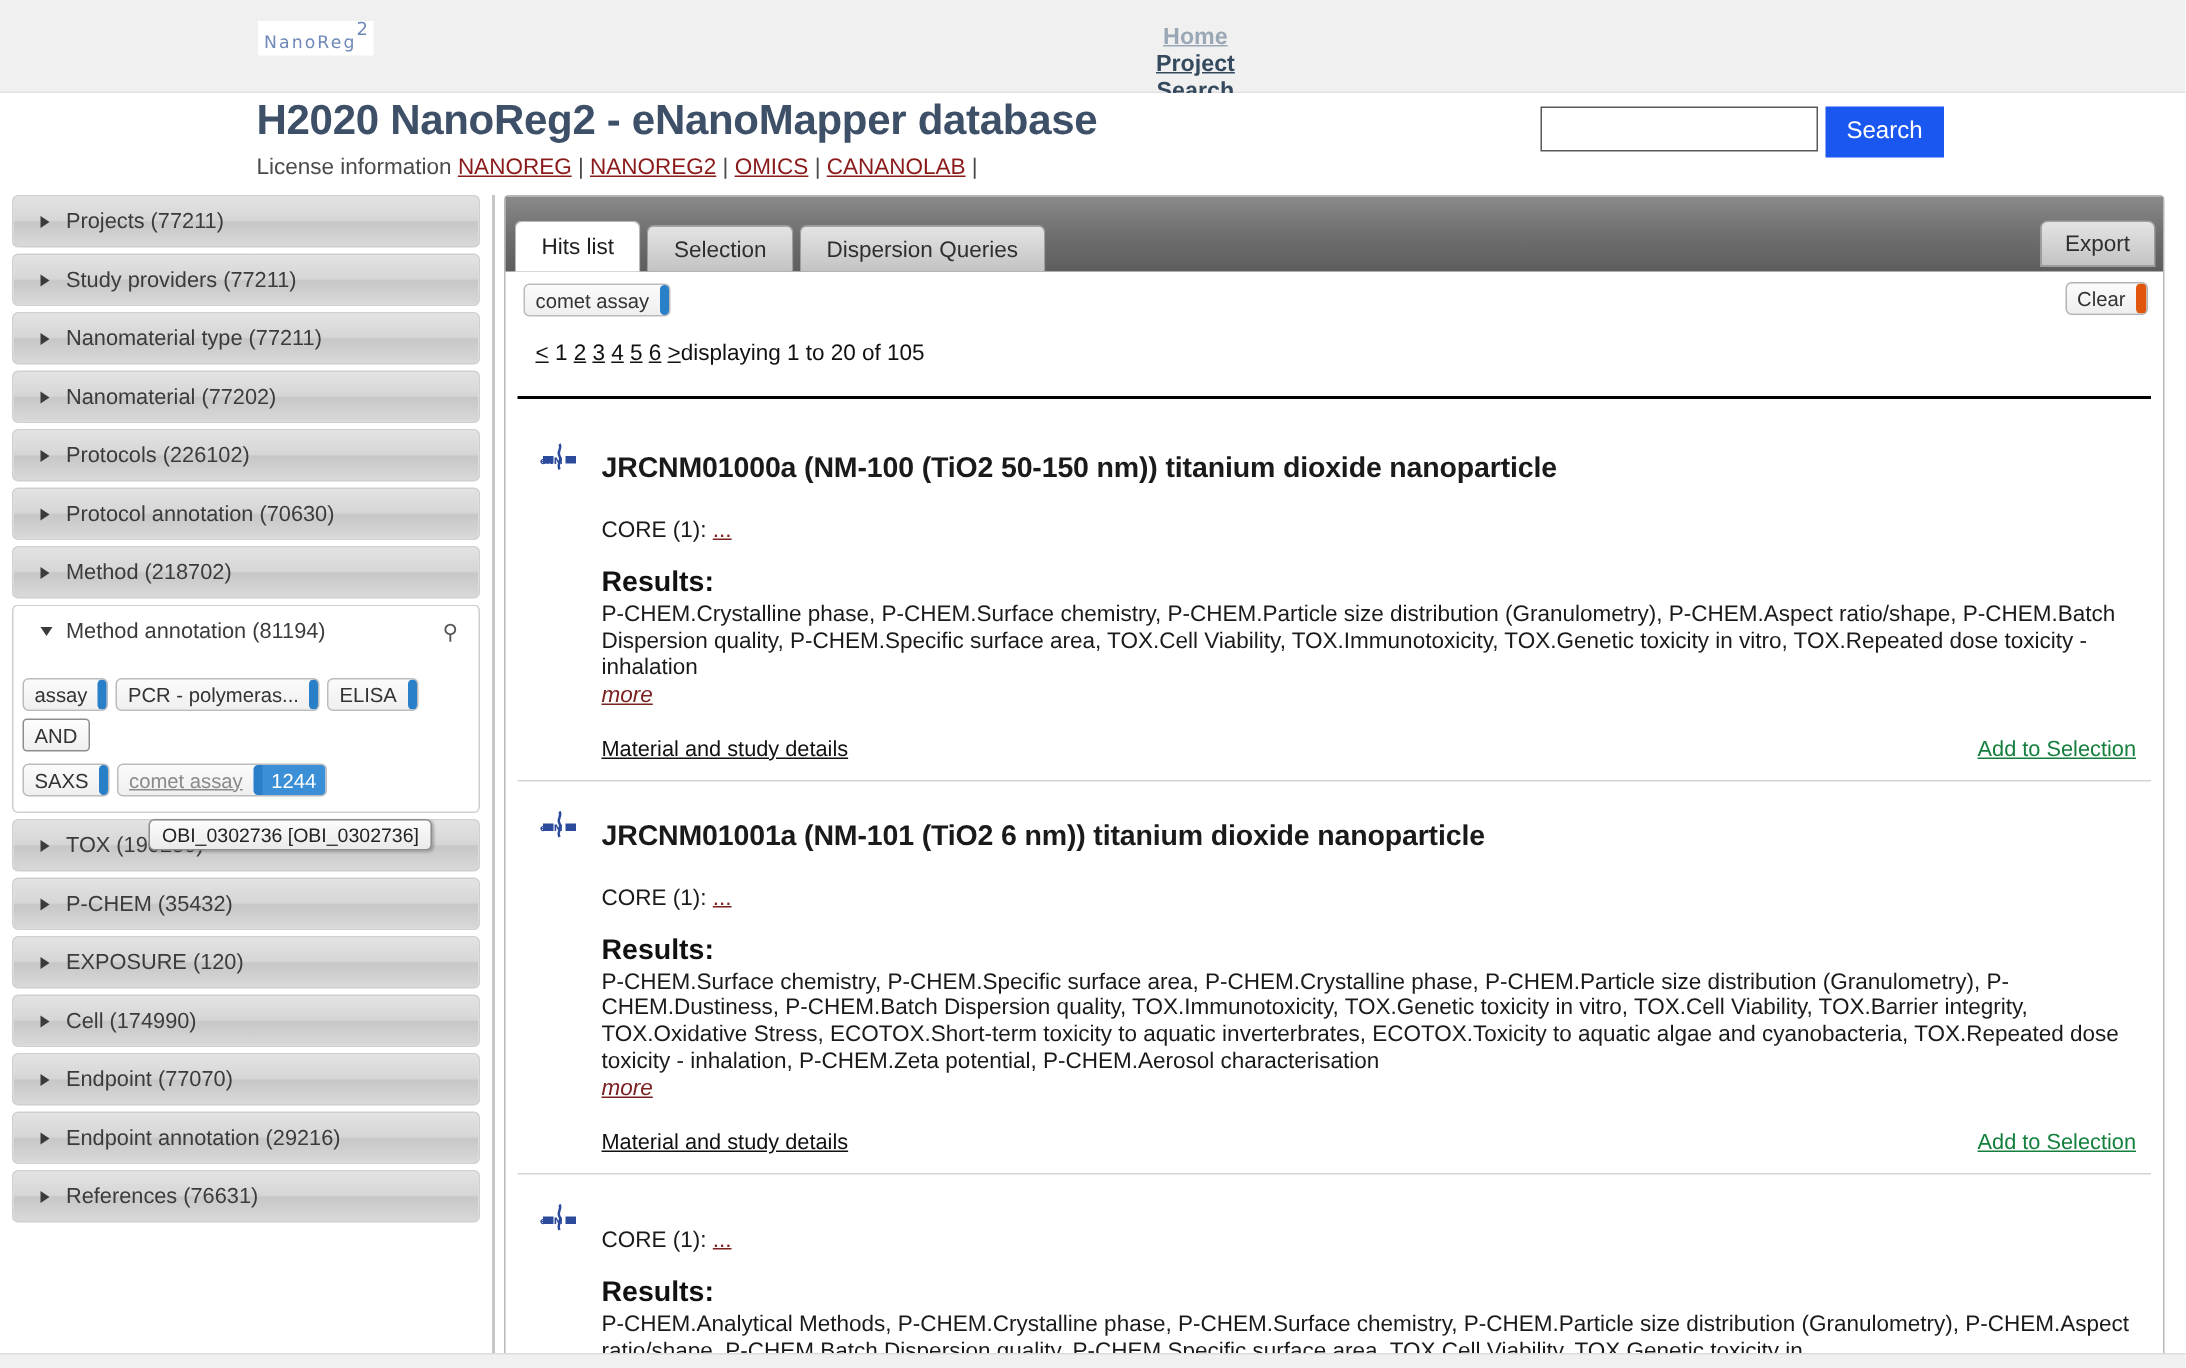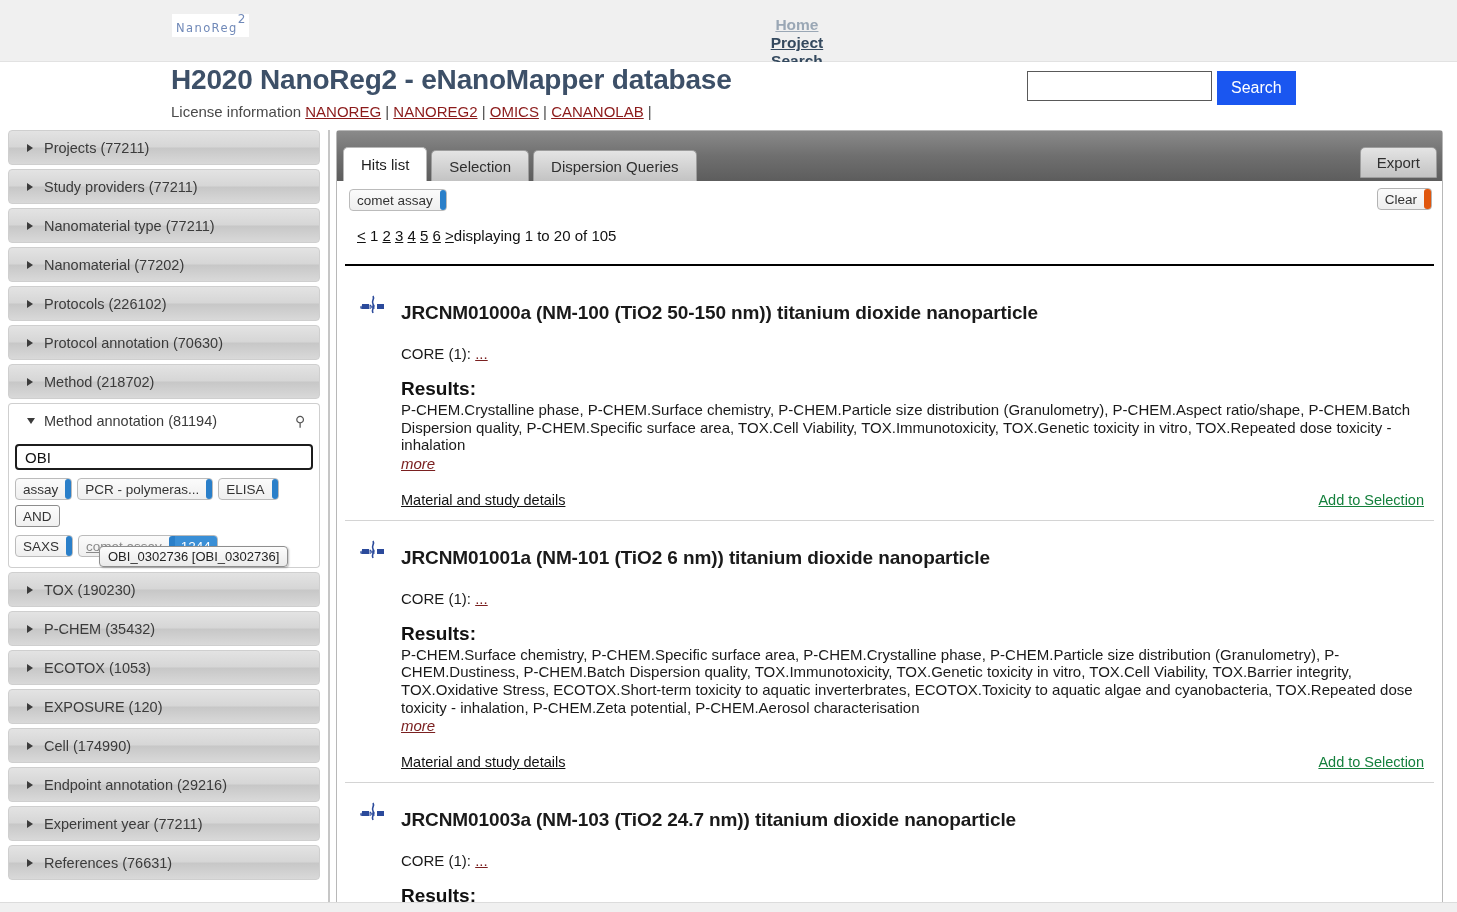--- a/index.html
+++ b/index.html
@@ -476,21 +476,20 @@
       <span class="tri"></span>
       <span>Method (218702)</span>
     </div>
 
     <div class="facet open">
       <span class="tri"></span>
       <span>Method annotation (81194)</span>
       <span class="magnifier">⚲</span>
     </div>
     <div class="facet-body">
-      <input class="term" type="text" value="OBI" style="">
       <div class="tagrow">
         <span class="tag">
           <span class="lbl">assay</span>
           <span class="knob"></span>
         </span>
         <span class="tag">
           <span class="lbl">PCR - polymeras...</span>
           <span class="knob"></span>
         </span>
         <span class="tag">
@@ -518,37 +517,33 @@
     <div class="facet">
       <span class="tri"></span>
       <span>TOX (190230)</span>
     </div>
     <div class="facet">
       <span class="tri"></span>
       <span>P-CHEM (35432)</span>
     </div>
     <div class="facet">
       <span class="tri"></span>
-      <span>ECOTOX (1053)</span>
-    </div>
-    <div class="facet">
-      <span class="tri"></span>
       <span>EXPOSURE (120)</span>
     </div>
     <div class="facet">
       <span class="tri"></span>
       <span>Cell (174990)</span>
     </div>
     <div class="facet">
       <span class="tri"></span>
+      <span>Endpoint (77070)</span>
+    </div>
+    <div class="facet">
+      <span class="tri"></span>
       <span>Endpoint annotation (29216)</span>
-    </div>
-    <div class="facet">
-      <span class="tri"></span>
-      <span>Experiment year (77211)</span>
     </div>
     <div class="facet">
       <span class="tri"></span>
       <span>References (76631)</span>
     </div>
   </div>
 
   <div class="main">
     <div class="panel">
 
@@ -636,21 +631,20 @@
         <div class="result">
           <div class="result-icon">
             <svg width="26" height="24" viewBox="0 0 26 24">
               <text x="0" y="15" font-family="DejaVu Sans, sans-serif" font-size="6" fill="#2b4a9b" font-weight="bold">eNM</text>
               <path d="M13 2 C15 5, 11 7, 13 10 C15 13, 11 15, 13 19" stroke="#2b4a9b" stroke-width="1.6" fill="none"></path>
               <rect x="2" y="10" width="7" height="5" fill="#2b4a9b"></rect>
               <rect x="17" y="10" width="7" height="5" fill="#2b4a9b"></rect>
             </svg>
           </div>
           <div class="result-body">
-            <div class="result-title">JRCNM01003a (NM-103 (TiO2 24.7 nm)) titanium dioxide nanoparticle</div>
             <div class="core-line">
               <span>CORE (1):</span>
               <a href="#">...</a>
             </div>
             <div class="results-label">Results:</div>
             <div class="results-text">P-CHEM.Analytical Methods, P-CHEM.Crystalline phase, P-CHEM.Surface chemistry, P-CHEM.Particle size distribution (Granulometry), P-CHEM.Aspect ratio/shape, P-CHEM.Batch Dispersion quality, P-CHEM.Specific surface area, TOX.Cell Viability, TOX.Genetic toxicity in</div>
           </div>
         </div>
 
       </div>

